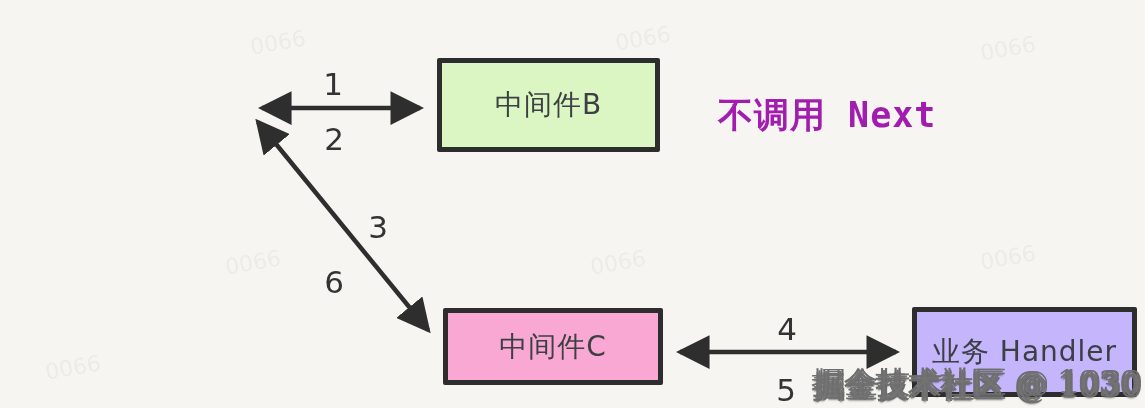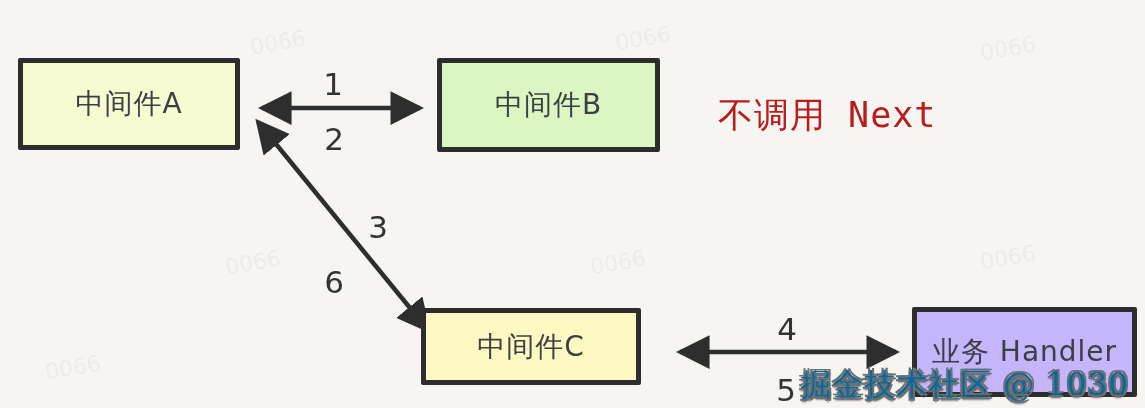--- a/index.html
+++ b/index.html
@@ -25,50 +25,50 @@
     display: flex;
     align-items: center;
     justify-content: center;
     font-size: 28px;
     color: #3c4043;
     box-sizing: border-box;
     letter-spacing: 1px;
   }
   .node-a { left: 18px;  top: 58px;  width: 222px; height: 92px; background: #f8fbd2; }
   .node-b { left: 437px; top: 58px;  width: 223px; height: 94px; background: #dcf6c3; }
-  .node-c { left: 421px; top: 308px; width: 220px; height: 77px; background: #fef9c3; }
+  .node-c { left: 443px; top: 308px; width: 220px; height: 77px; background: #f9a8d4; }
   .node-h { left: 912px; top: 307px; width: 225px; height: 90px; background: #c4b5fd; }
   .edge-label {
     position: absolute;
     transform: translate(-50%, -50%);
     font-size: 31px;
     color: #333333;
   }
   .lbl-1 { left: 333px; top: 84px;  }
   .lbl-2 { left: 334px; top: 139px; }
   .lbl-3 { left: 378px; top: 227px; }
   .lbl-6 { left: 334px; top: 282px; }
   .lbl-4 { left: 787px; top: 329px; }
   .lbl-5 { left: 786px; top: 390px; }
   .annotation {
     position: absolute;
     left: 718px; top: 92px;
     font-size: 35px;
-    font-weight: normal;
-    color: #b91c1c;
+    font-weight: bold;
+    color: #a21caf;
     font-family: "DejaVu Sans Mono", "Liberation Mono", monospace;
     letter-spacing: 1px;
     white-space: nowrap;
   }
   .site-watermark {
     position: absolute;
-    right: 16px; top: 364px;
+    right: 3px; top: 364px;
     font-size: 31px;
     font-family: "DejaVu Serif", "Liberation Serif", serif;
-    color: #0369a1;
+    color: #737373;
     text-shadow:
       -2px -2px 0 #6e6e6e, 2px -2px 0 #6e6e6e,
       -2px  2px 0 #6e6e6e, 2px  2px 0 #6e6e6e,
        0    3px 2px rgba(60,60,60,0.9);
     white-space: nowrap;
     letter-spacing: 1px;
   }
   .faint-wm {
     position: absolute;
     font-size: 22px;
@@ -105,23 +105,20 @@
       </marker>
     </defs>
 
     <line x1="262" y1="108" x2="420" y2="108" stroke="#2e2e2e" stroke-width="4.5" marker-start="url(#ah)" marker-end="url(#ah)"></line>
 
     <line x1="258" y1="122" x2="428" y2="330" stroke="#2e2e2e" stroke-width="4.5" marker-start="url(#ah)" marker-end="url(#ah)"></line>
 
     <line x1="680" y1="352" x2="896" y2="352" stroke="#2e2e2e" stroke-width="4.5" marker-start="url(#ah)" marker-end="url(#ah)"></line>
   </svg>
 
-  <div class="node node-a">
-    <span>中间件A</span>
-  </div>
   <div class="node node-b">
     <span>中间件B</span>
   </div>
   <div class="node node-c">
     <span>中间件C</span>
   </div>
   <div class="node node-h">
     <span>业务 Handler</span>
   </div>
 

